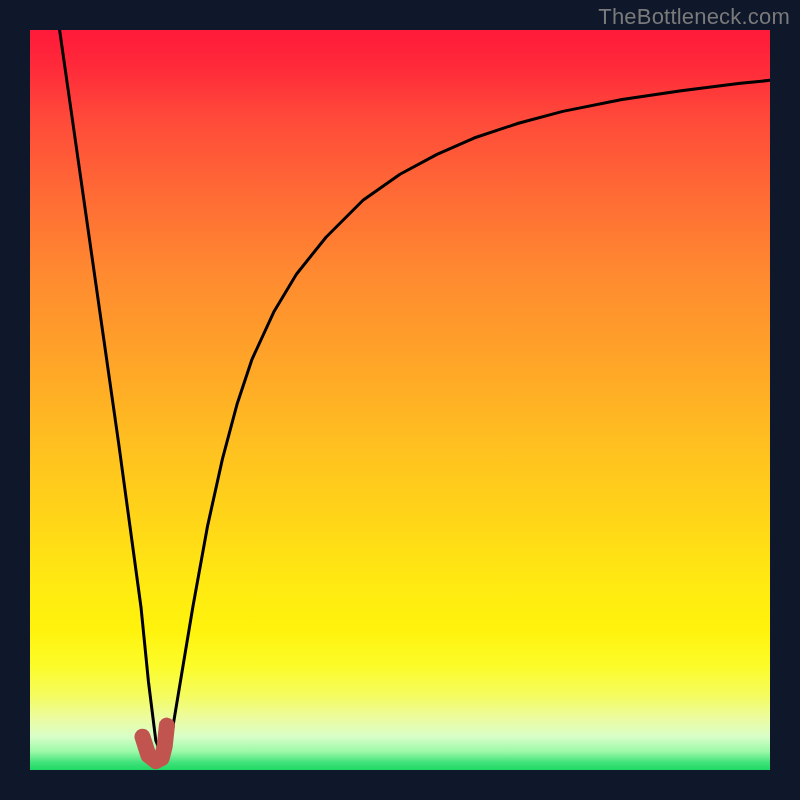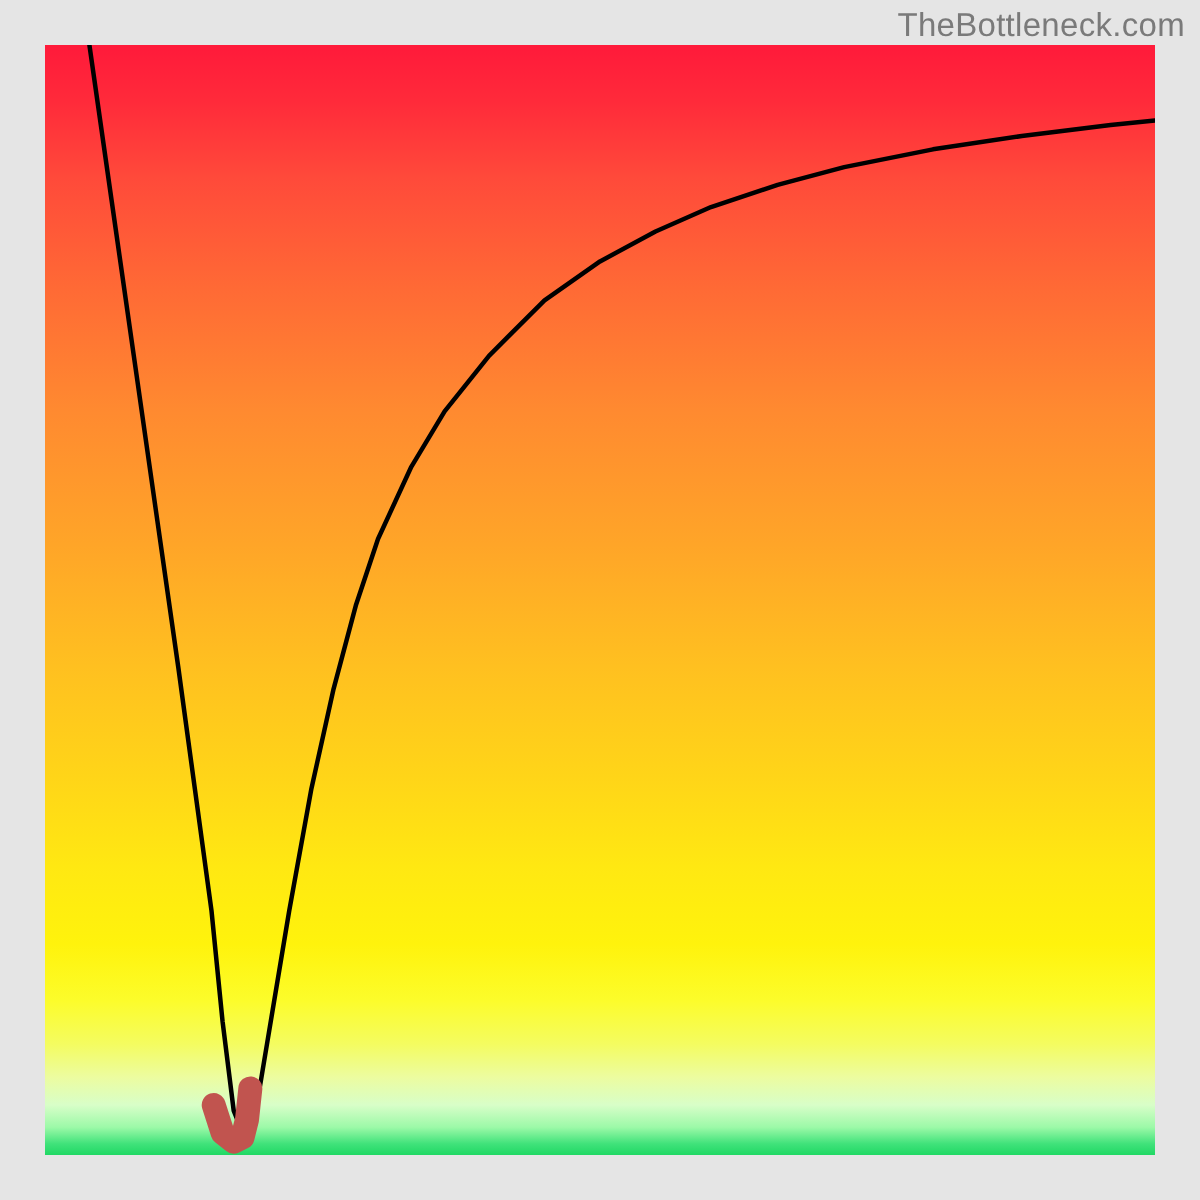--- a/index.html
+++ b/index.html
@@ -10,21 +10,21 @@
     background: #000;
     overflow: hidden;
     font-family: Arial, Helvetica, sans-serif;
   }
   .frame {
     position: absolute;
     left: 0;
     top: 0;
     width: 800px;
     height: 800px;
-    background: #e5e5e5;
+    background: #0f172a;
   }
   .plot {
     position: absolute;
     left: 30px;
     top: 30px;
     width: 740px;
     height: 740px;
     overflow: hidden;
   }
   .gradient {

